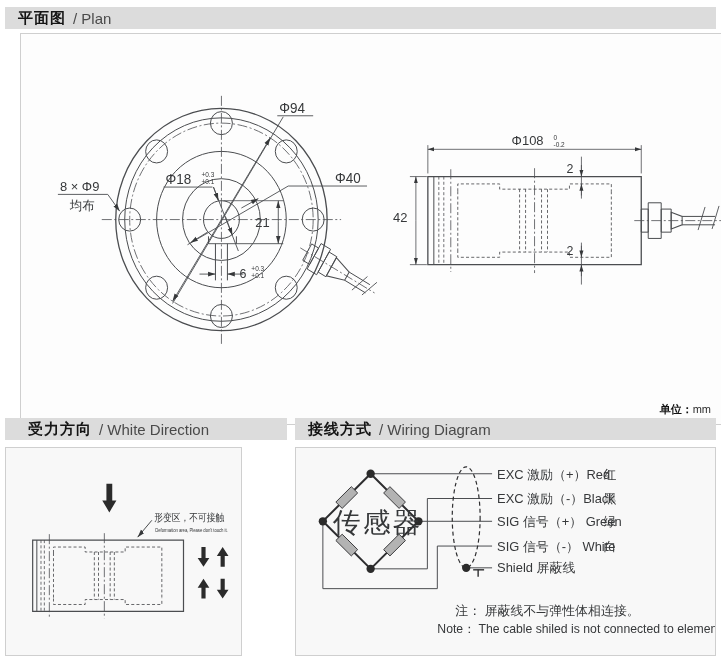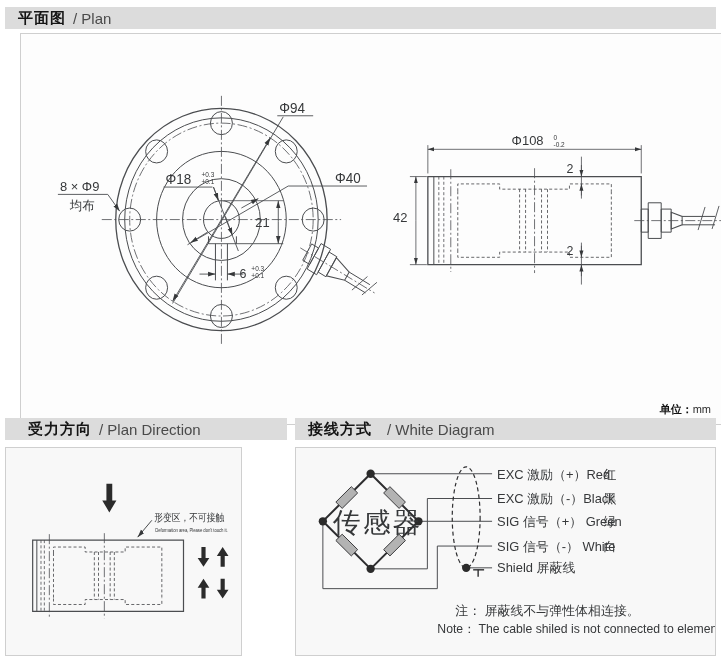--- a/index.html
+++ b/index.html
@@ -194,21 +194,21 @@
       <text x="552" y="166" font-size="12.5">2</text>
       <text x="552" y="244" font-size="12.5">2</text>
     </svg>
     <div class="units">
       <b>单位：</b><span>mm</span>
     </div>
   </div>
 
   <div class="section-header" style="left:5px;top:418px;width:282px;padding-left:23px;">
     <span class="title-cn">受力方向</span>
-    <span class="title-en">/ Plan Direction</span>
+    <span class="title-en">/ White Direction</span>
   </div>
 
   <div class="panel gray" style="left:5px;top:447px;width:237px;height:209px;">
     <svg viewBox="5 447 282 209" preserveAspectRatio="none">
       <defs>
         <marker id="arrB" markerWidth="9" markerHeight="7" refX="8.4" refY="3.5" orient="auto">
           <path d="M0,0.9 L8.4,3.5 L0,6.1 z" fill="#36383a"></path>
         </marker>
       </defs>
 
@@ -241,23 +241,23 @@
 
       <g fill="#2b2b2b">
         <polygon points="239.5,547 244.5,547 244.5,558 249,558 242,567 235,558 239.5,558"></polygon>
         <polygon points="262.5,567 267.5,567 267.5,556 272,556 265,547 258,556 262.5,556"></polygon>
         <polygon points="239.5,599 244.5,599 244.5,588 249,588 242,579 235,588 239.5,588"></polygon>
         <polygon points="262.5,579 267.5,579 267.5,590 272,590 265,599 258,590 262.5,590"></polygon>
       </g>
     </svg>
   </div>
 
-  <div class="section-header" style="left:295px;top:418px;width:421px;gap:8px;">
+  <div class="section-header" style="left:295px;top:418px;width:421px;">
     <span class="title-cn">接线方式</span>
-    <span class="title-en">/ White Diagram</span>
+    <span class="title-en">/ Wiring Diagram</span>
   </div>
 
   <div class="panel gray" style="left:295px;top:447px;width:421px;height:209px;">
     <svg viewBox="295 447 421 209" preserveAspectRatio="none">
 
       <g stroke="#4b4d50" fill="none" stroke-width="1">
         <path d="M370,473 H492"></path>
         <path d="M370,569 H427 V498 H492"></path>
         <path d="M418,521 H492"></path>
         <path d="M322,521 V589 H437 V546 H492"></path>

